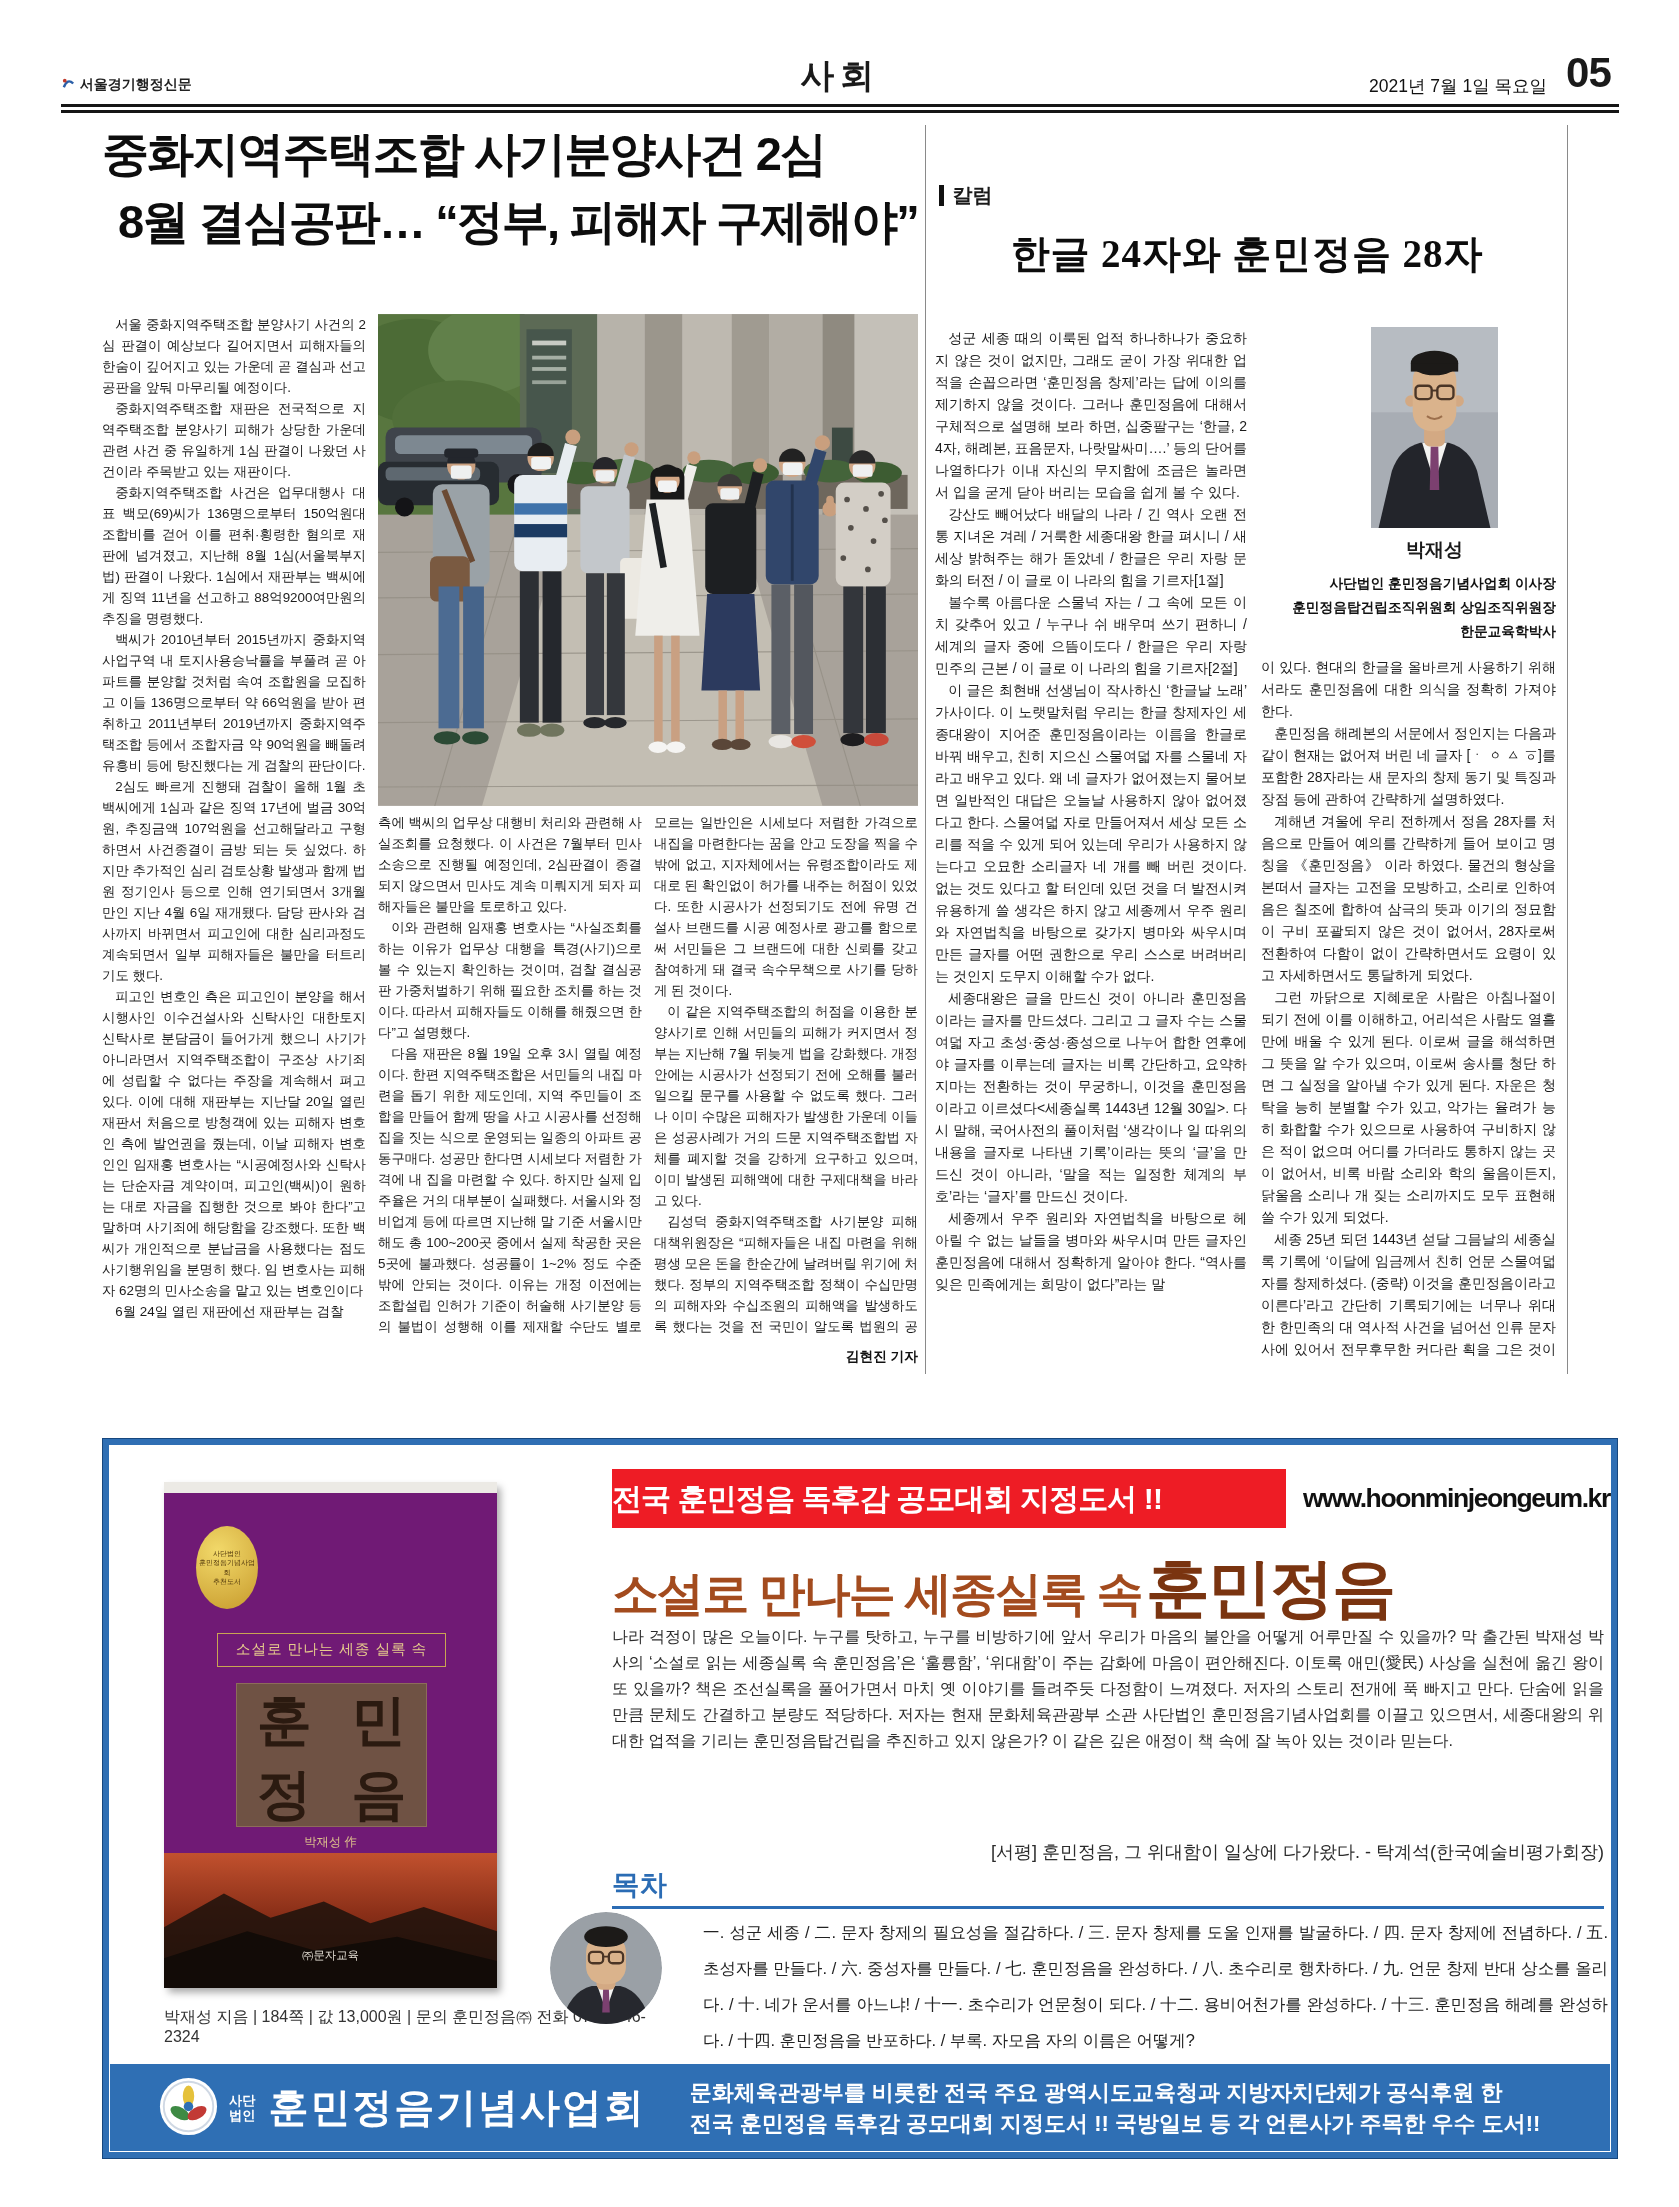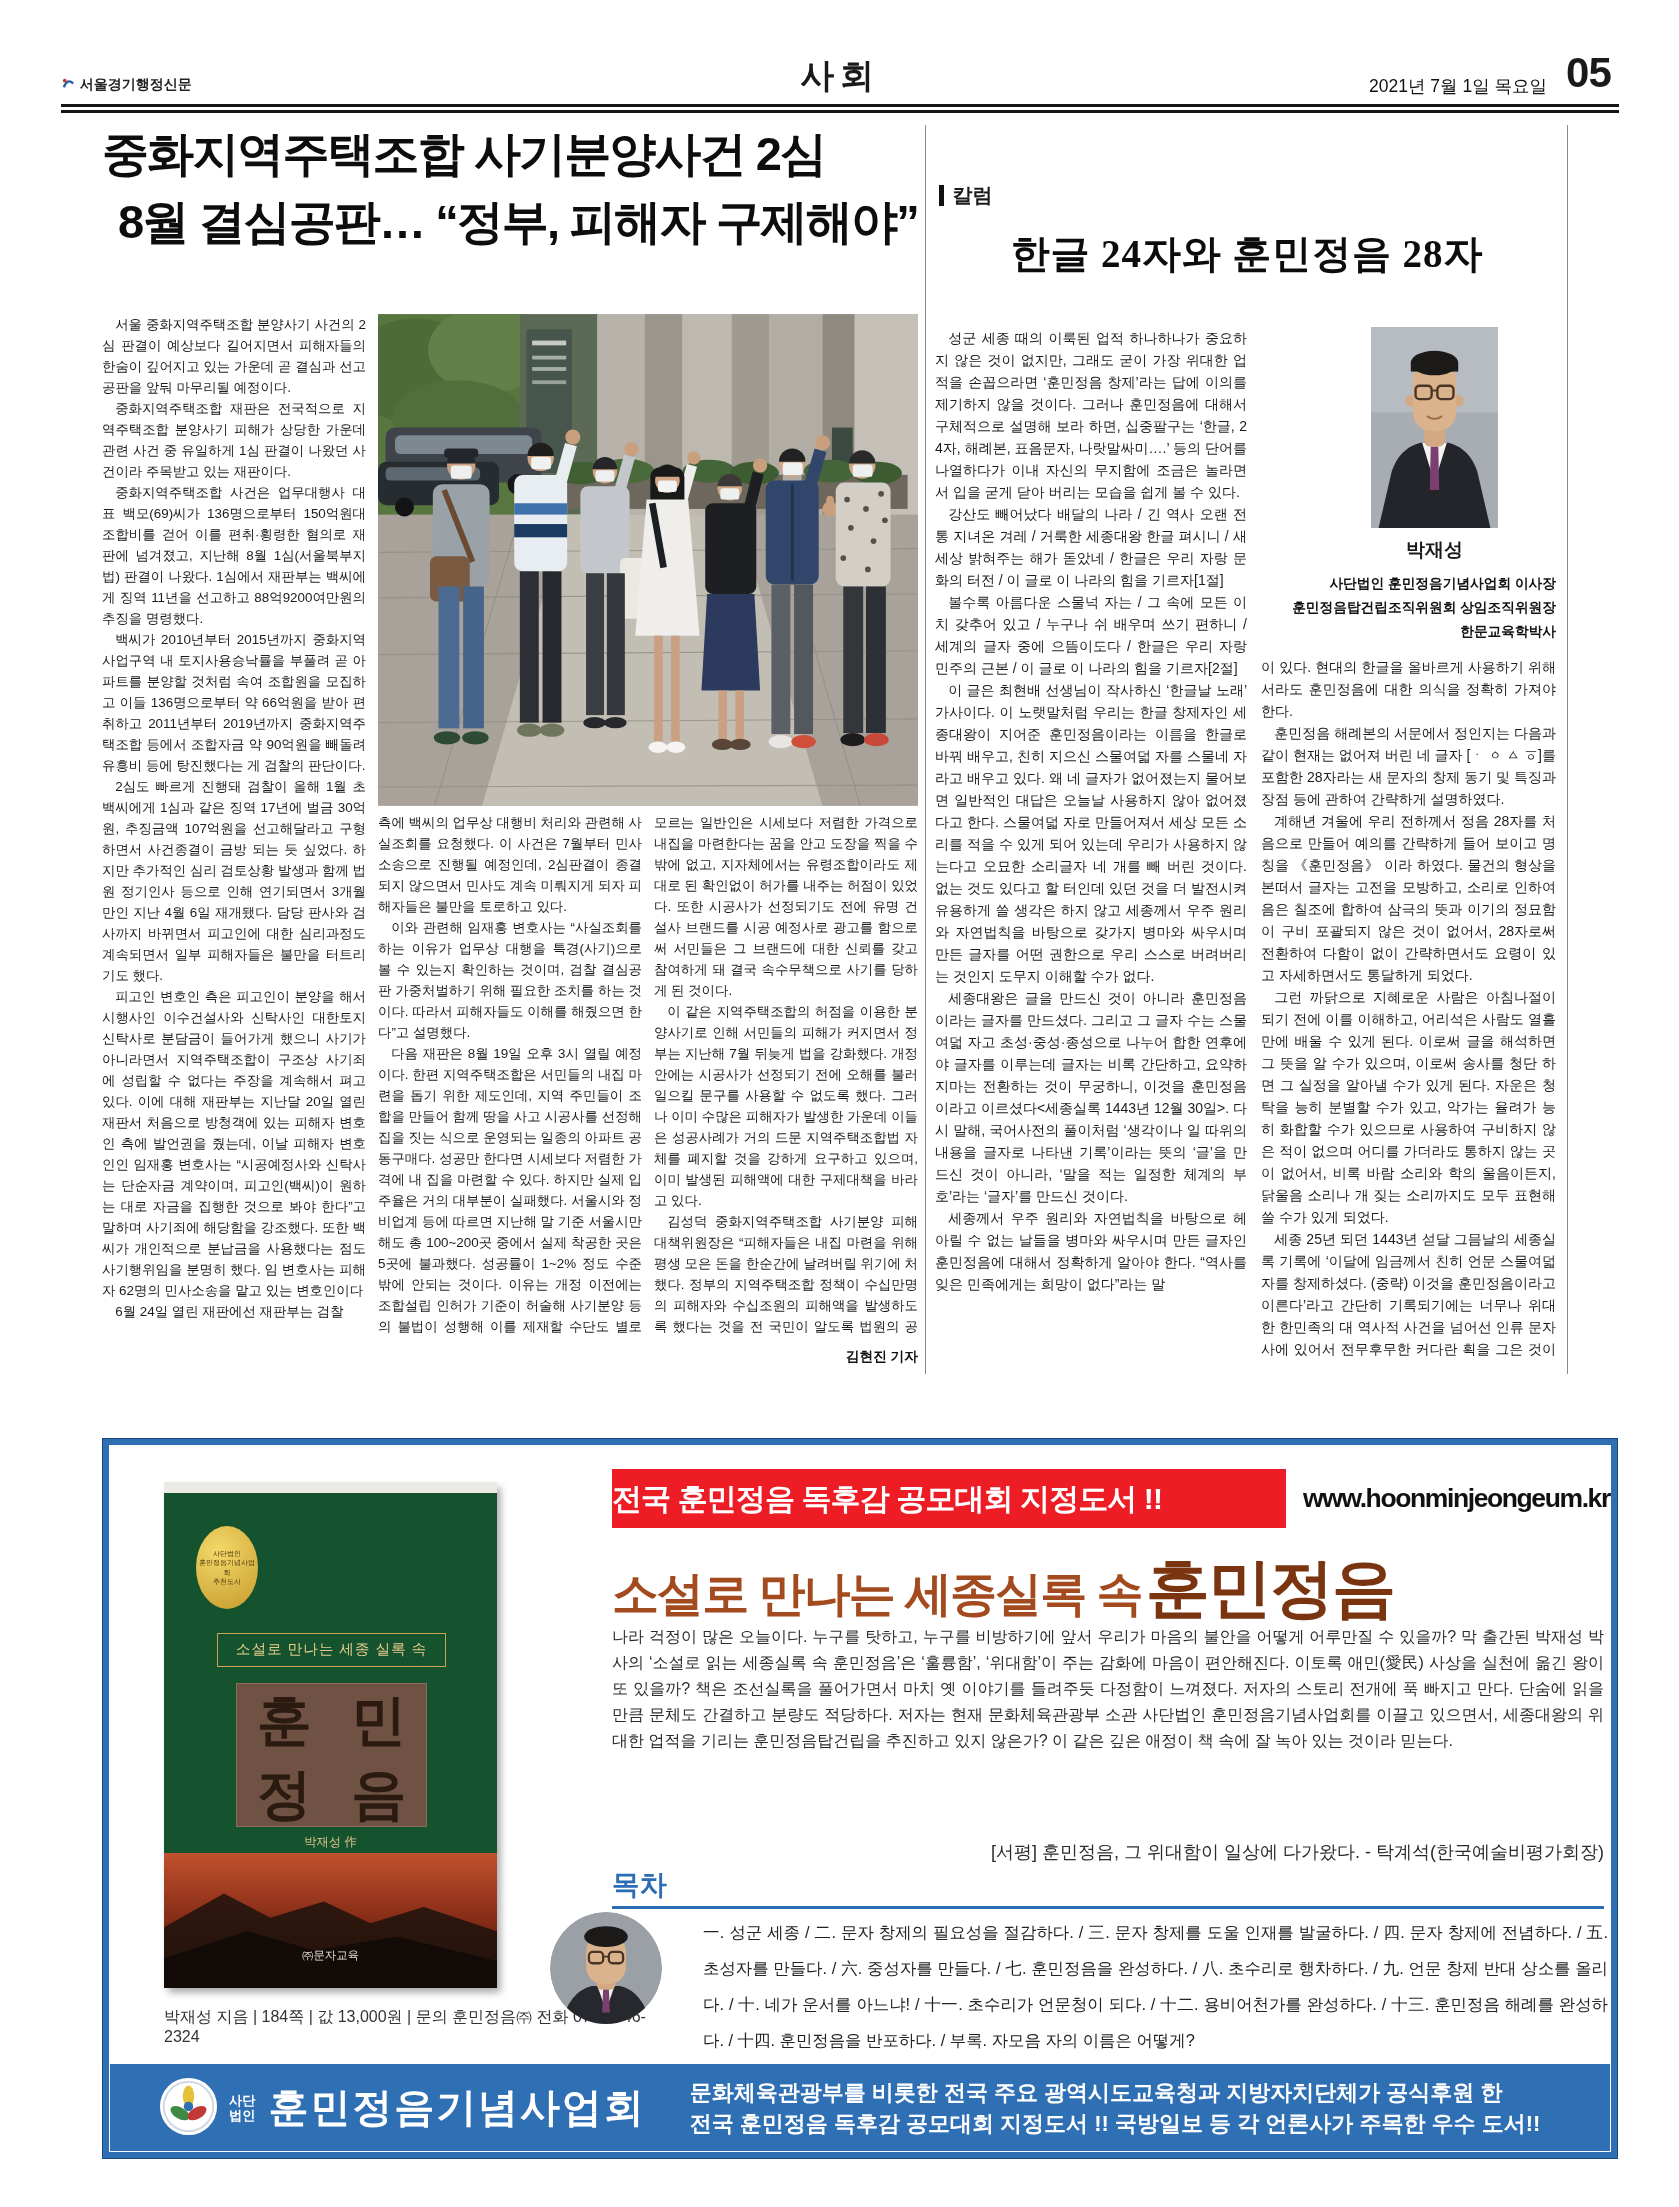--- a/index.html
+++ b/index.html
@@ -37,21 +37,21 @@
   .ad-credit{font-size:18px;color:#2b2b2b;text-align:right;}
   .toc-label{font-size:27.4px;font-weight:800;color:#2b6cb4;}
   .toc-rule{height:2.8px;background:#2b6cb4;}
   .toc-text{font-size:16.4px;line-height:36px;text-align:justify;color:#222;word-break:break-all;}
   .book-caption{font-size:16px;color:#333;}
   .footer-bar{background:#2f6fb4;color:#fff;display:flex;align-items:center;}
   .org-small{font-size:13.2px;font-weight:bold;line-height:15px;text-align:center;}
   .org-name{font-size:40px;font-weight:900;letter-spacing:1.9px;font-family:"Liberation Serif","DejaVu Serif",serif;}
   .footer-lines{font-size:22px;font-weight:bold;line-height:31px;}
   
-  .book{background:#14532d;box-shadow:3.8px 4.7px 7.6px rgba(0,0,0,.35);}
+  .book{background:#701a75;box-shadow:3.8px 4.7px 7.6px rgba(0,0,0,.35);}
   .book-edge{position:absolute;left:0;top:0;width:100%;height:11.4px;background:#eceae5;}
   .book-badge{position:absolute;left:32px;top:44px;width:62px;height:83px;border-radius:50%;
               background:radial-gradient(circle at 35% 30%,#f2d96a,#c79a2c);display:flex;flex-direction:column;
               justify-content:center;text-align:center;font-size:7px;color:#4a3008;line-height:9.5px;}
   .book-label{position:absolute;left:53px;top:151px;width:227px;height:32px;border:0.9px solid #c9a553;
               color:#e6cb8c;font-size:14.7px;text-align:center;line-height:31px;letter-spacing:0.9px;}
   .book-title-tile{position:absolute;left:72px;top:201px;width:189px;height:142px;background:#6f5244;
               border:1.9px solid #8d6c5a;display:grid;grid-template-columns:1fr 1fr;align-items:center;justify-items:center;
               font-family:"Liberation Serif","DejaVu Serif",serif;font-size:55px;font-weight:800;color:#2b1a10;}
   .book-author{position:absolute;left:0;top:352px;width:100%;text-align:center;font-size:12.3px;color:#dcc08b;}

